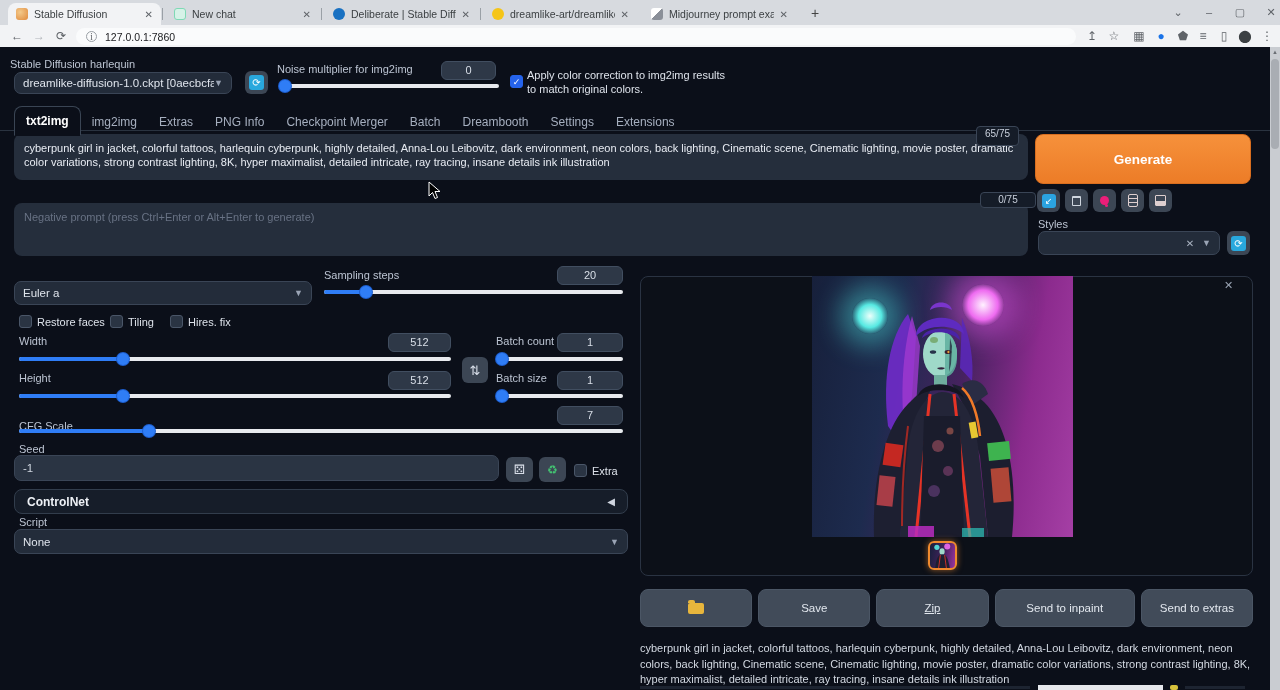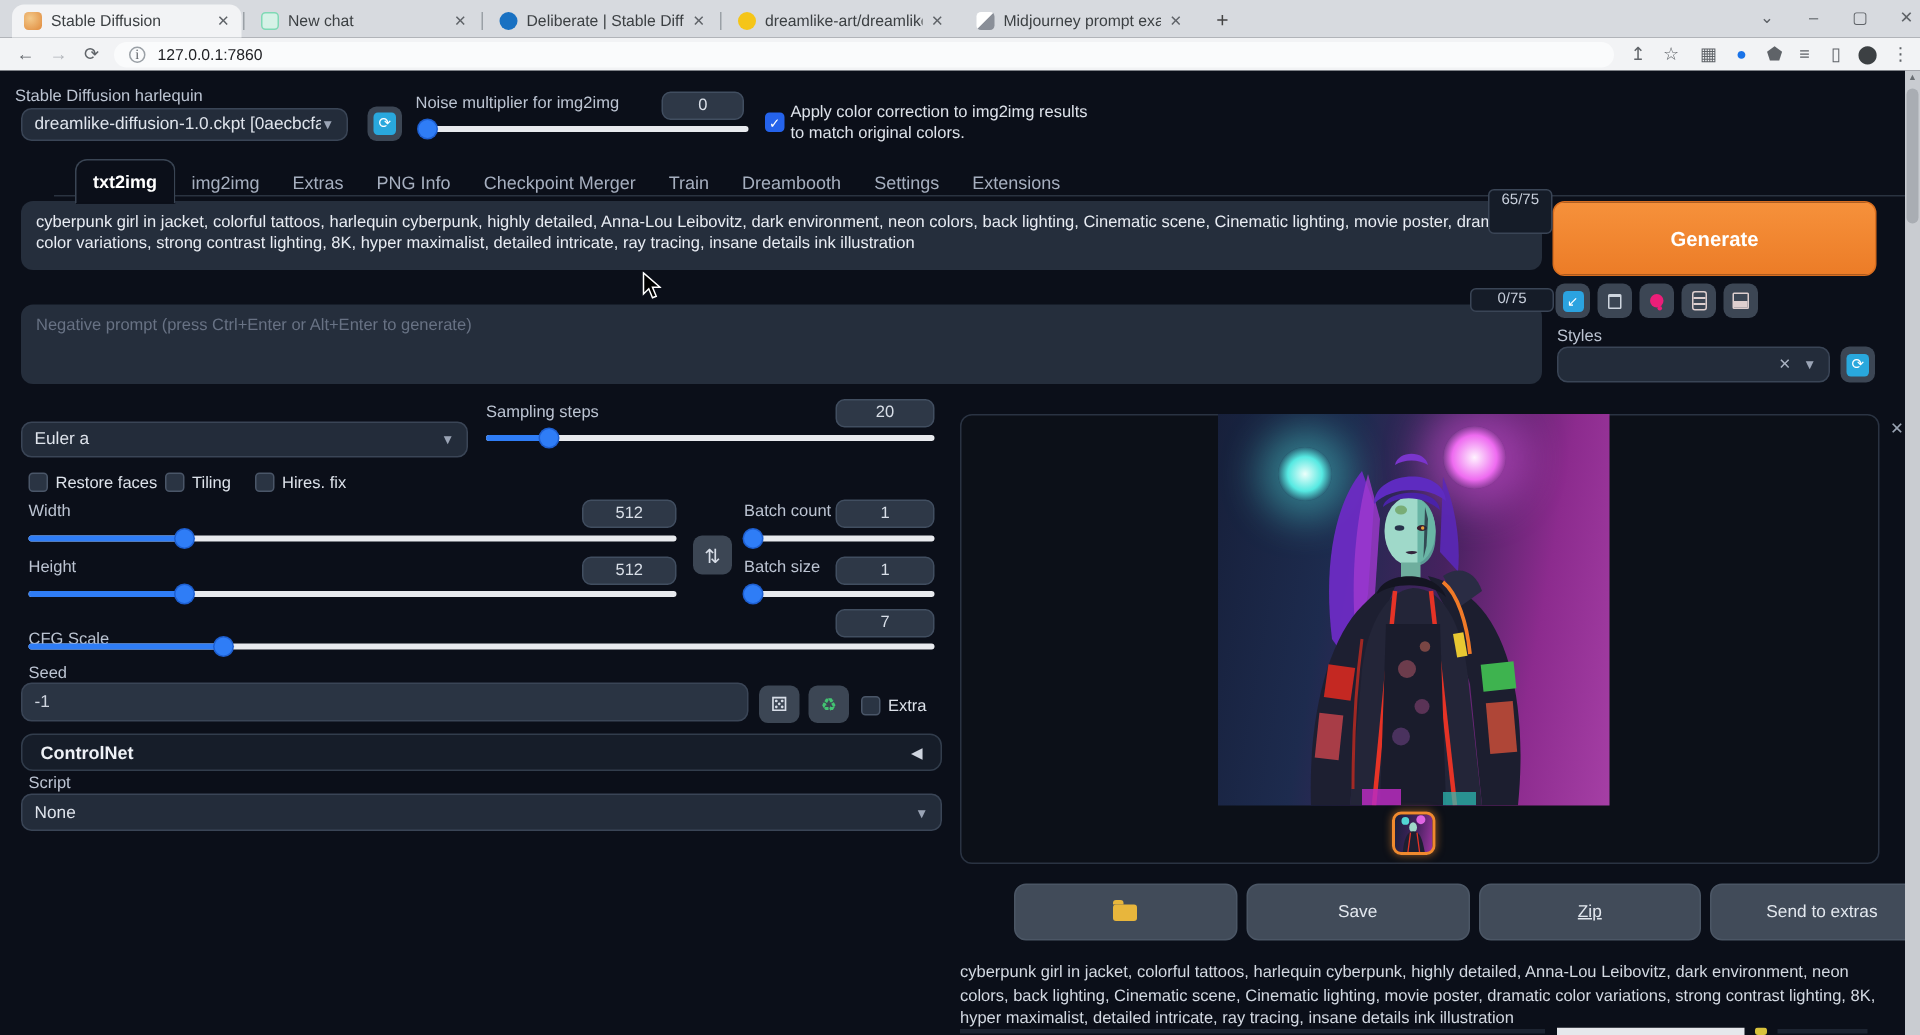--- a/index.html
+++ b/index.html
@@ -1,18 +1,18 @@
 <!DOCTYPE html>
 <html><head>
 <meta charset="utf-8">
 <style>
   * { margin:0; padding:0; box-sizing:border-box; }
   html,body { width:1280px; height:690px; overflow:hidden; background:#0b0f19;
     font-family:"Liberation Sans", sans-serif; }
-  .abs { position:absolute;margin-left:36px; }
+  .abs { position:absolute; }
 
   
   .tabstrip { position:absolute; top:0; left:0; width:1280px; height:25px; background:#d7dadf; }
   .btab { position:absolute; top:3px; height:22px; border-radius:8px 8px 0 0;
     display:flex; align-items:center; padding:0 8px; width:153px; }
   .btab.active { background:#f2f3f5; }
   .btab .fav { width:12px; height:12px; border-radius:3px; margin-right:6px; flex:0 0 12px; }
   .btab .ttl { font-size:10.5px; color:#3c4043; white-space:nowrap; overflow:hidden; flex:1; }
   .btab .tx { font-size:10px; color:#5f6368; margin-left:6px; cursor:default; }
   .tabsep { position:absolute; top:8px; width:1px; height:12px; background:#9aa0a6; }
@@ -185,28 +185,28 @@
 
 <div class="cb checked" style="left:510px;top:75px;">✓</div>
 <div class="lbl" style="left:527px;top:68px;width:205px;white-space:normal;line-height:14px;color:#dde2ea;">Apply color correction to img2img results to match original colors.</div>
 
 <div class="abs" style="left:14px;top:106px;display:flex;align-items:flex-end;z-index:2;">
   <div class="navtab active">txt2img</div>
   <div class="navtab">img2img</div>
   <div class="navtab">Extras</div>
   <div class="navtab">PNG Info</div>
   <div class="navtab">Checkpoint Merger</div>
-  <div class="navtab">Train</div>
+  <div class="navtab">Batch</div>
   <div class="navtab">Dreambooth</div>
   <div class="navtab">Settings</div>
   <div class="navtab">Extensions</div>
 </div>
 <div class="abs" style="left:0;top:130px;width:1280px;height:1px;background:#2a3340;"></div>
 
-<div class="counter" style="left:976px;top:126px;width:43px;height:30px;margin-left:16px;">65/75</div>
+<div class="counter" style="left:976px;top:126px;width:43px;height:20px;">65/75</div>
 <div class="promptbox" style="left:14px;top:134px;width:1014px;height:46px;">
   <span>cyberpunk girl in jacket, colorful tattoos, harlequin cyberpunk, highly detailed, Anna-Lou Leibovitz, dark environment, neon colors, back lighting, Cinematic scene, Cinematic lighting, movie poster, dramatic color variations, strong contrast lighting, 8K, hyper maximalist, detailed intricate, ray tracing, insane details ink illustration</span>
 </div>
 <div class="counter" style="left:980px;top:192px;width:56px;height:16px;">0/75</div>
 <div class="promptbox" style="left:14px;top:203px;width:1014px;height:53px;color:#687284;">
   <span>Negative prompt (press Ctrl+Enter or Alt+Enter to generate)</span>
 </div>
 
 <div class="genbtn">Generate</div>
 <div class="smbtn" style="left:1037px;top:189px;">
@@ -390,20 +390,21 @@
     <path d="M12 14 L10 29 M17 14 L19 29" stroke="#e63326" stroke-width="1"></path>
   </svg>
 </div>
 
 <div class="abs" style="left:640px;top:589px;width:613px;height:38px;display:flex;gap:6px;">
   <div class="graybtn" style="flex:1;">
     <div class="ico-folder"></div>
   </div>
   <div class="graybtn" style="flex:1;">Save</div>
   <div class="graybtn" style="flex:1;text-decoration:underline;">Zip</div>
+  <div class="graybtn" style="flex:1;padding:0 14px;">Send to inpaint</div>
   <div class="graybtn" style="flex:1;">Send to extras</div>
 </div>
 
 <div class="infotext">cyberpunk girl in jacket, colorful tattoos, harlequin cyberpunk, highly detailed, Anna-Lou Leibovitz, dark environment, neon colors, back lighting, Cinematic scene, Cinematic lighting, movie poster, dramatic color variations, strong contrast lighting, 8K, hyper maximalist, detailed intricate, ray tracing, insane details ink illustration</div>
 
 <div class="partial">
   <div style="position:absolute;top:1px;left:0;width:390px;height:3px;background:#39445466;"></div>
   <div style="position:absolute;top:0;left:398px;width:125px;height:5px;background:#e6e8ec;"></div>
   <div style="position:absolute;top:0;left:530px;width:8px;height:5px;background:#d8c23c;border-radius:2px;"></div>
   <div style="position:absolute;top:1px;left:545px;width:60px;height:3px;background:#39445466;"></div>

